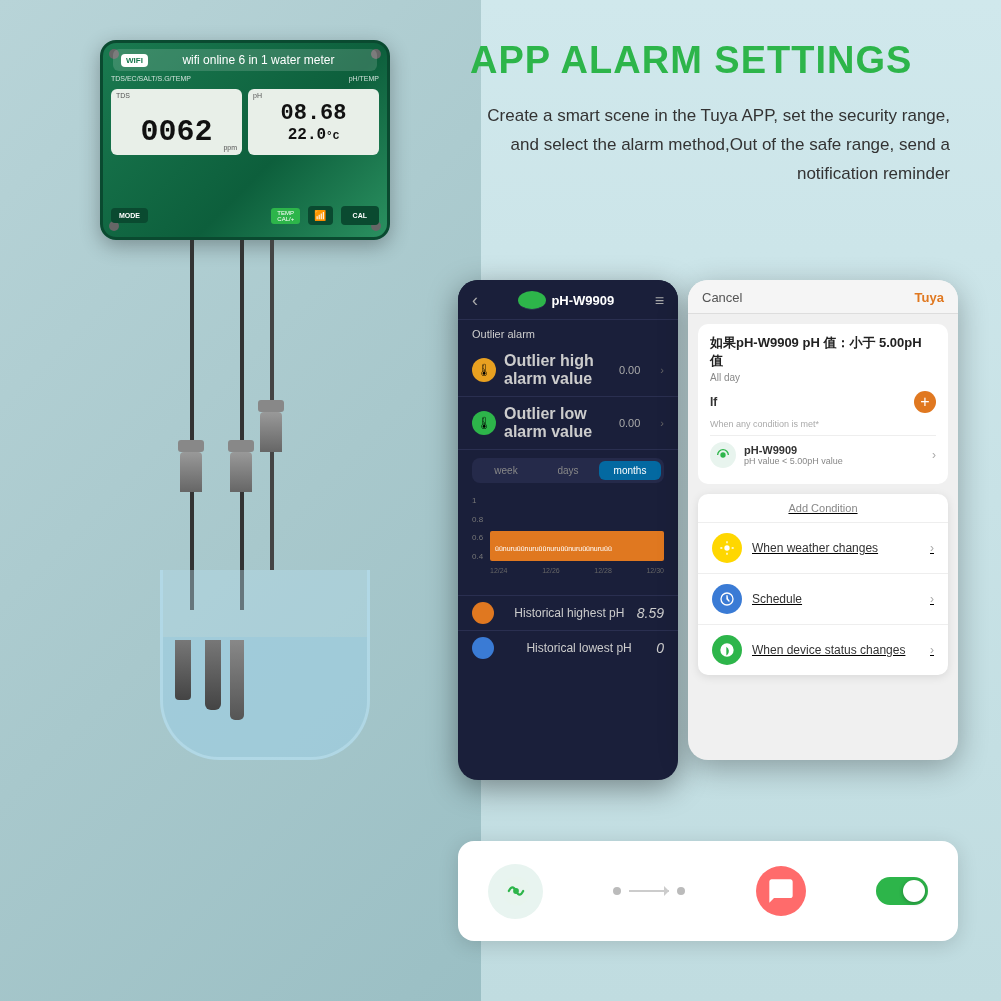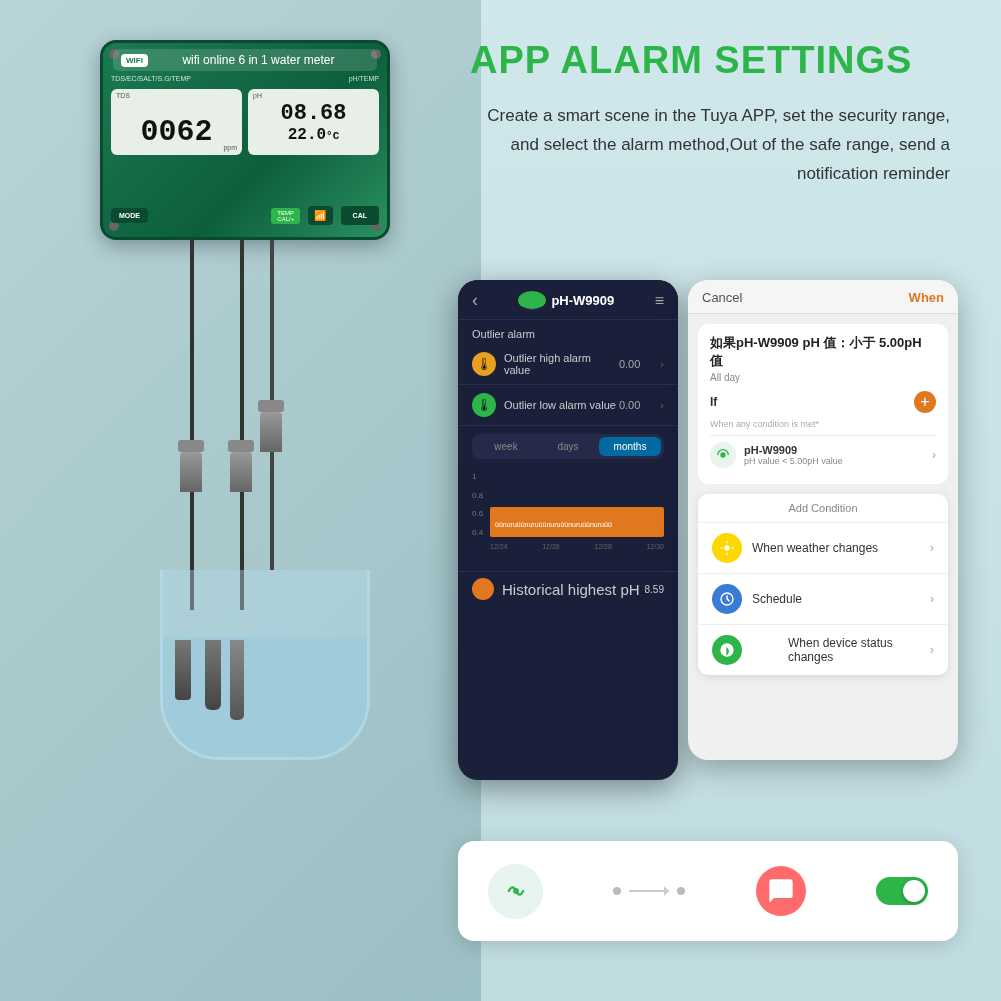--- a/index.html
+++ b/index.html
@@ -115,22 +115,23 @@
     .alarm-icon.green { background: #2db54a; }
 
     .alarm-row-content {
       display: flex;
       align-items: center;
       flex: 1;
     }
 
     .alarm-label {
       color: #ccc;
-      font-size: 11px;
+      font-size: 16px;
       flex: 1;
+      font-weight: bold;
     }
 
     .alarm-value {
       color: #aaa;
       font-size: 11px;
       margin-right: 20px;
     }
 
     .alarm-chevron {
       color: #666;
@@ -212,27 +213,29 @@
     .hist-icon {
       width: 22px;
       height: 22px;
       border-radius: 50%;
       margin-right: 8px;
       flex-shrink: 0;
     }
 
     .hist-label {
       color: #ccc;
-      font-size: 15px;
+      font-size: 12px;
       flex: 1;
+      text-align: center;
     }
 
     .hist-value {
       color: #ccc;
-      font-size: 10px;
+      font-size: 14px;
+      font-style: italic;
     }
 
     
     .phone-right {
       position: absolute;
       left: 688px;
       top: 280px;
       width: 270px;
       height: 480px;
       background: #f0f0f0;
@@ -334,20 +337,21 @@
       font-size: 12px;
     }
 
     
     .add-condition-popup {
       background: #fff;
       margin: 0 10px;
       border-radius: 10px;
       overflow: hidden;
       box-shadow: 0 2px 10px rgba(0,0,0,0.1);
+      text-decoration: underline;
     }
 
     .ac-title {
       text-align: center;
       font-size: 11px;
       color: #888;
       padding: 8px;
       border-bottom: 1px solid #eee;
     }
 
@@ -853,27 +857,32 @@
         <span class="x-label">12/30</span>
       </div>
     </div>
   </div>
 
   <div class="hist-row">
     <div class="hist-icon" style="background:#e07820;"></div>
     <span class="hist-label">Historical highest pH</span>
     <span class="hist-value">8.59</span>
   </div>
+  <div class="hist-row">
+    <div class="hist-icon" style="background:#3a7bd5;"></div>
+    <span class="hist-label">Historical lowest pH</span>
+    <span class="hist-value">0</span>
+  </div>
 </div>
 
 <div class="phone-right">
 
   <div class="pr-header">
     <span class="pr-cancel">Cancel</span>
-    <span class="pr-save">When</span>
+    <span class="pr-save">Tuya</span>
   </div>
 
   <div class="pr-condition-block">
     <div class="pr-device-title">如果pH-W9909 pH 值：小于 5.00pH 值</div>
     <div class="pr-all-day">All day</div>
     <div class="pr-if-section">
       <span class="pr-if-label">If</span>
       <div class="pr-plus-btn">+</div>
     </div>
     <div style="font-size:9px; color:#aaa; margin-bottom:6px;">When any condition is met*</div>
@@ -915,21 +924,21 @@
       <div class="ac-icon-wrap schedule-icon-bg">
         <svg width="16" height="16" viewBox="0 0 24 24" fill="white">
           <circle cx="12" cy="12" r="9" stroke="white" stroke-width="2" fill="none"></circle>
           <path d="M12 7v5l3 3" stroke="white" stroke-width="2" stroke-linecap="round"></path>
         </svg>
       </div>
       <span class="ac-label">Schedule</span>
       <span class="ac-chevron">›</span>
     </div>
 
-    <div class="ac-row" style="border-bottom:none;gap:36px;">
+    <div class="ac-row" style="border-bottom:none;">
       <div class="ac-icon-wrap device-status-icon-bg">
         <svg width="16" height="16" viewBox="0 0 24 24" fill="white">
           <path d="M12 2a10 10 0 1 0 10 10A10 10 0 0 0 12 2zm-1 14.93V7.07A8 8 0 0 1 12 20a8 8 0 0 1-1-.07z" fill="white"></path>
         </svg>
       </div>
       <span class="ac-label">When device status changes</span>
       <span class="ac-chevron">›</span>
     </div>
   </div>
 </div>

